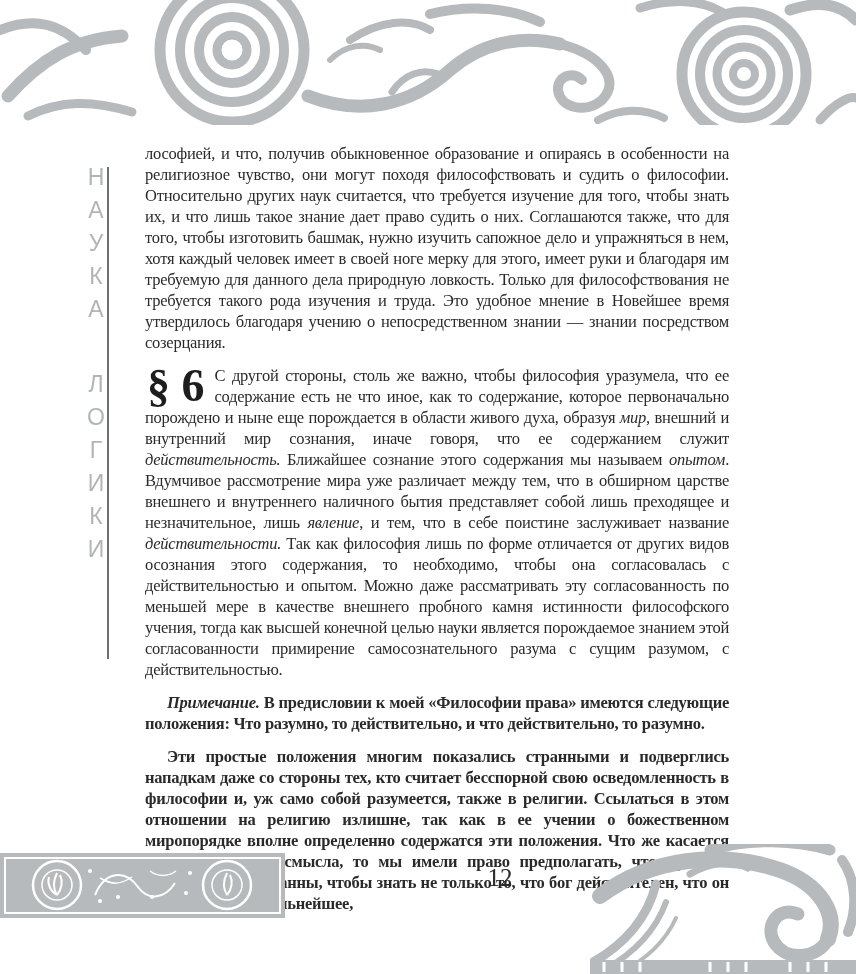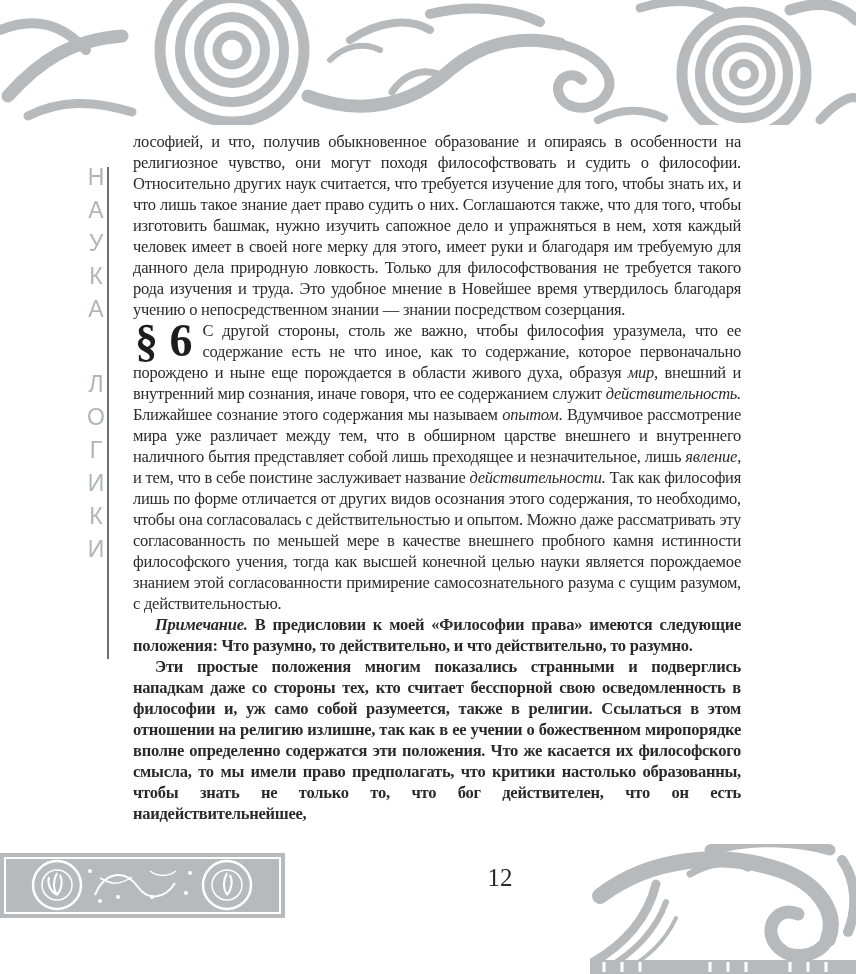--- a/index.html
+++ b/index.html
@@ -39,21 +39,21 @@
     background:var(--rule-gray);
   }
   
   .text-column{
     position:absolute;left:133px;top:131px;width:608px;
     color:var(--text-dark);
     font-size:16.5px;line-height:21px;
     letter-spacing:-0.25px;
     text-align:justify;
   }
-  .text-column p{margin:0;}
+  .text-column p{margin:12px;}
   .para-section{margin-top:22px;}
   .indent{text-indent:22px;font-weight:bold;}
   em{font-style:italic;}
   .dropcap{
     float:left;
     font-weight:bold;
     font-size:46px;line-height:37px;
     letter-spacing:0;
     padding:2px 10px 0 2px;
     color:#1d1d1d;

